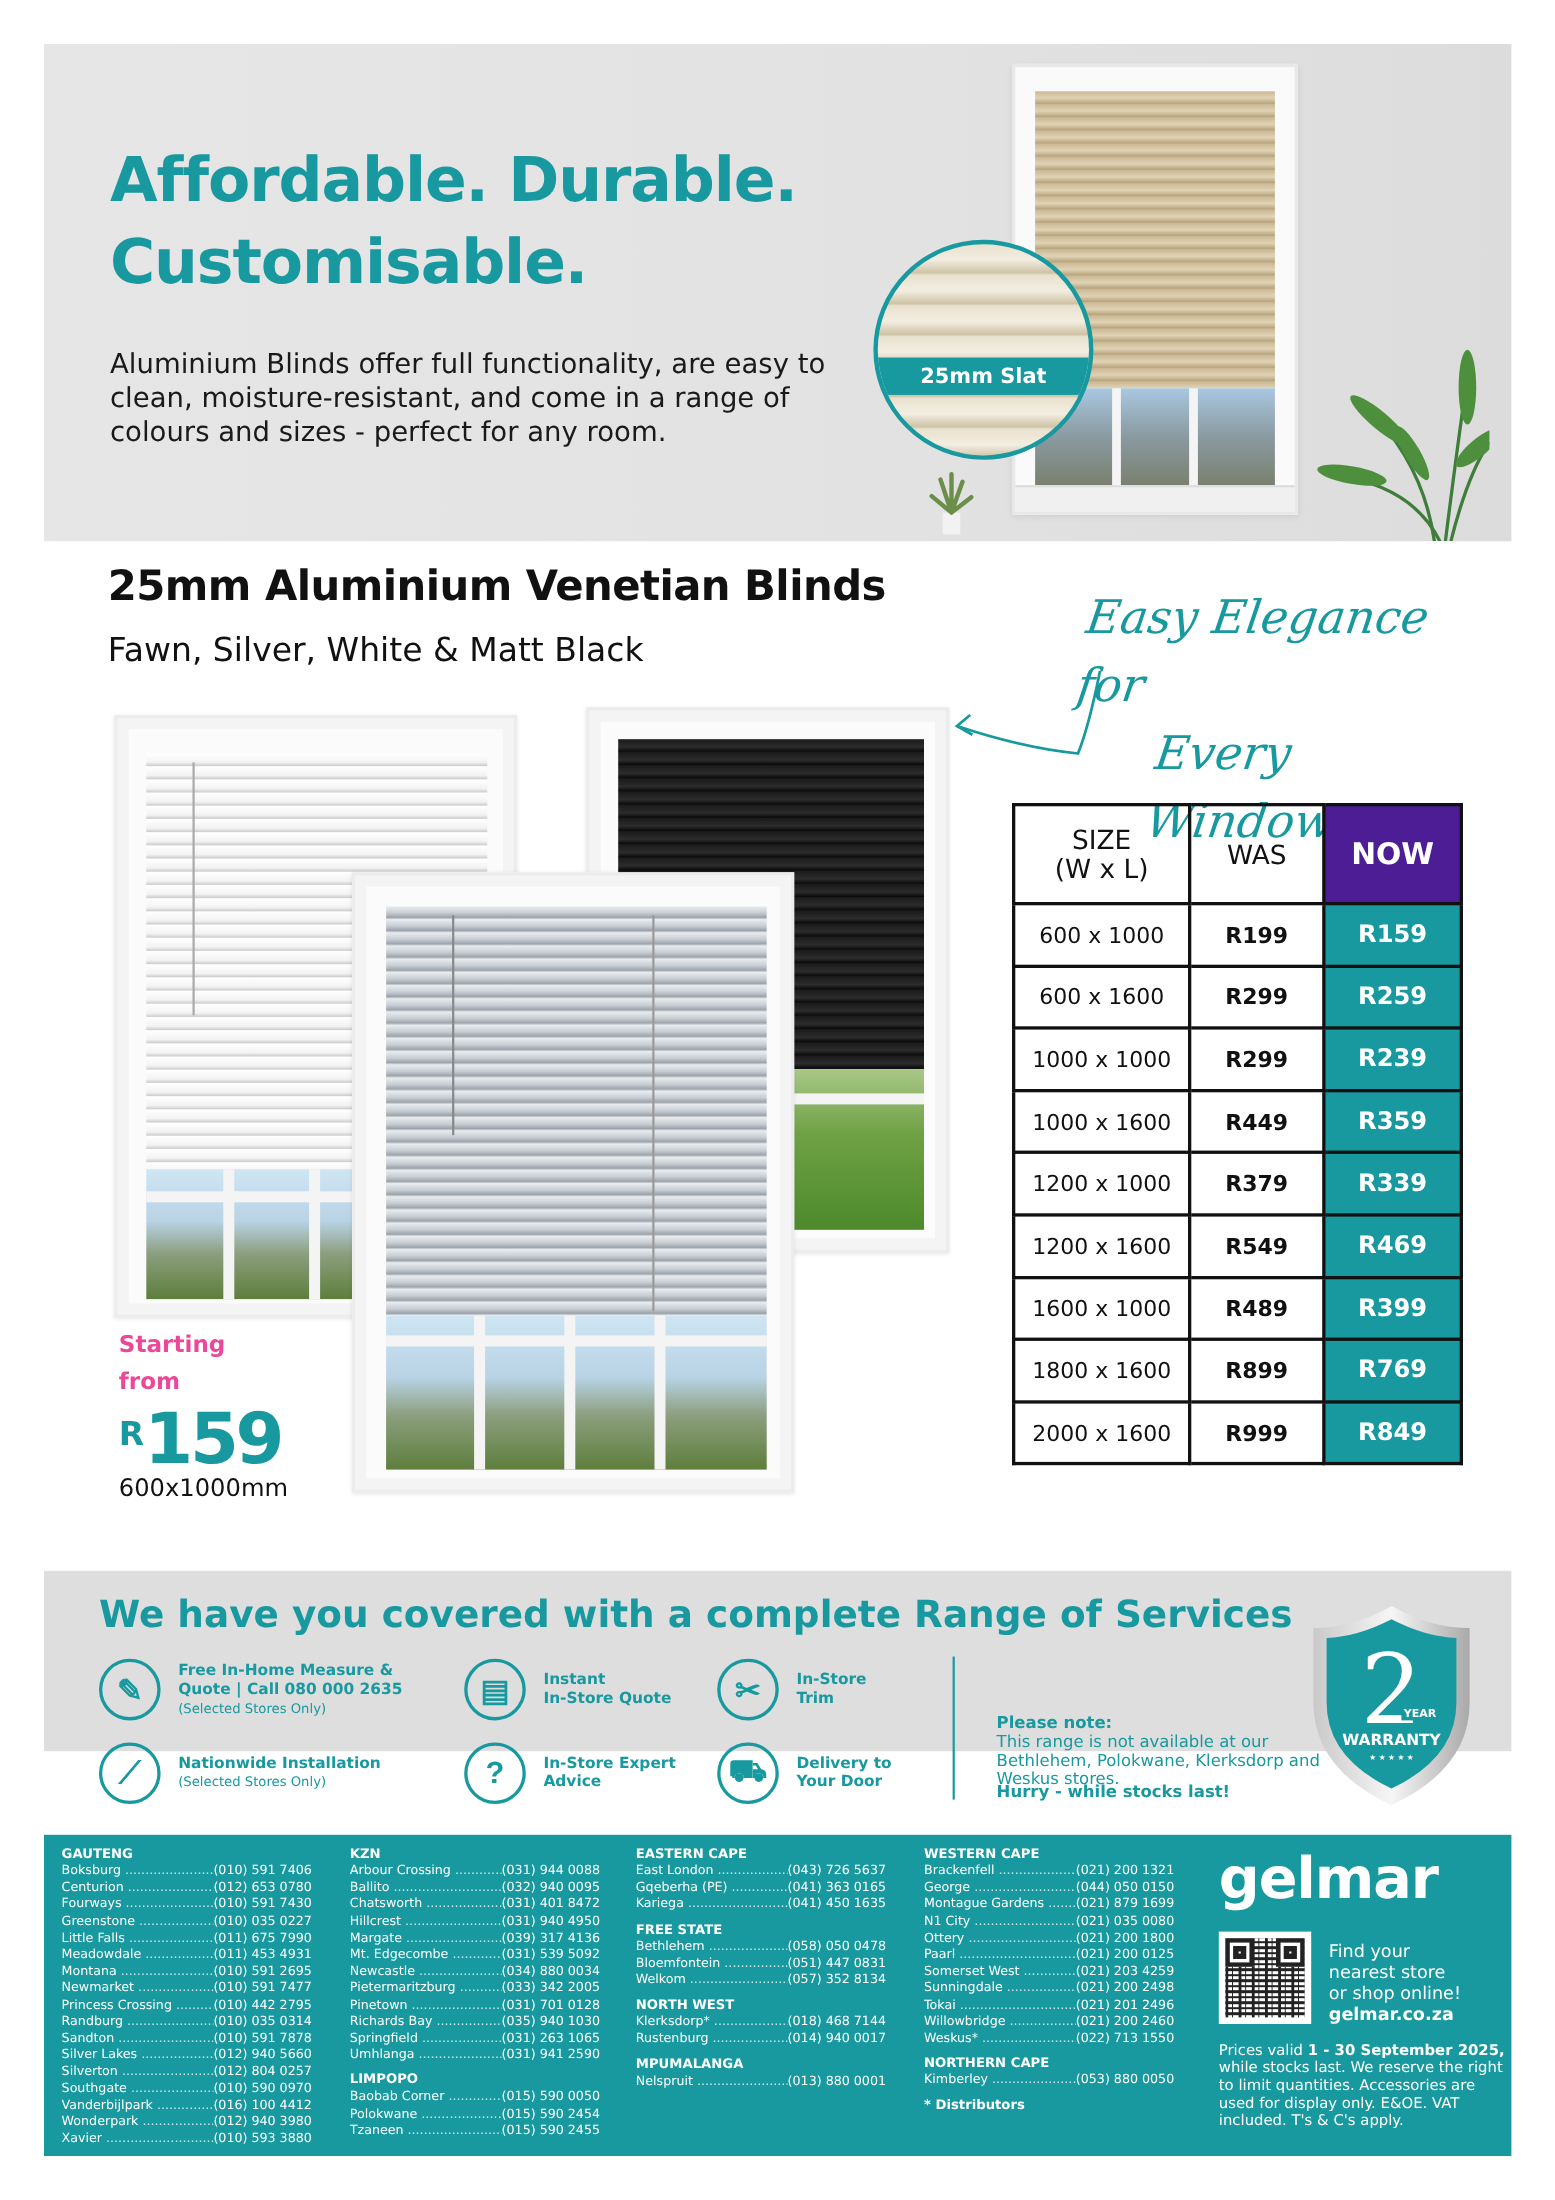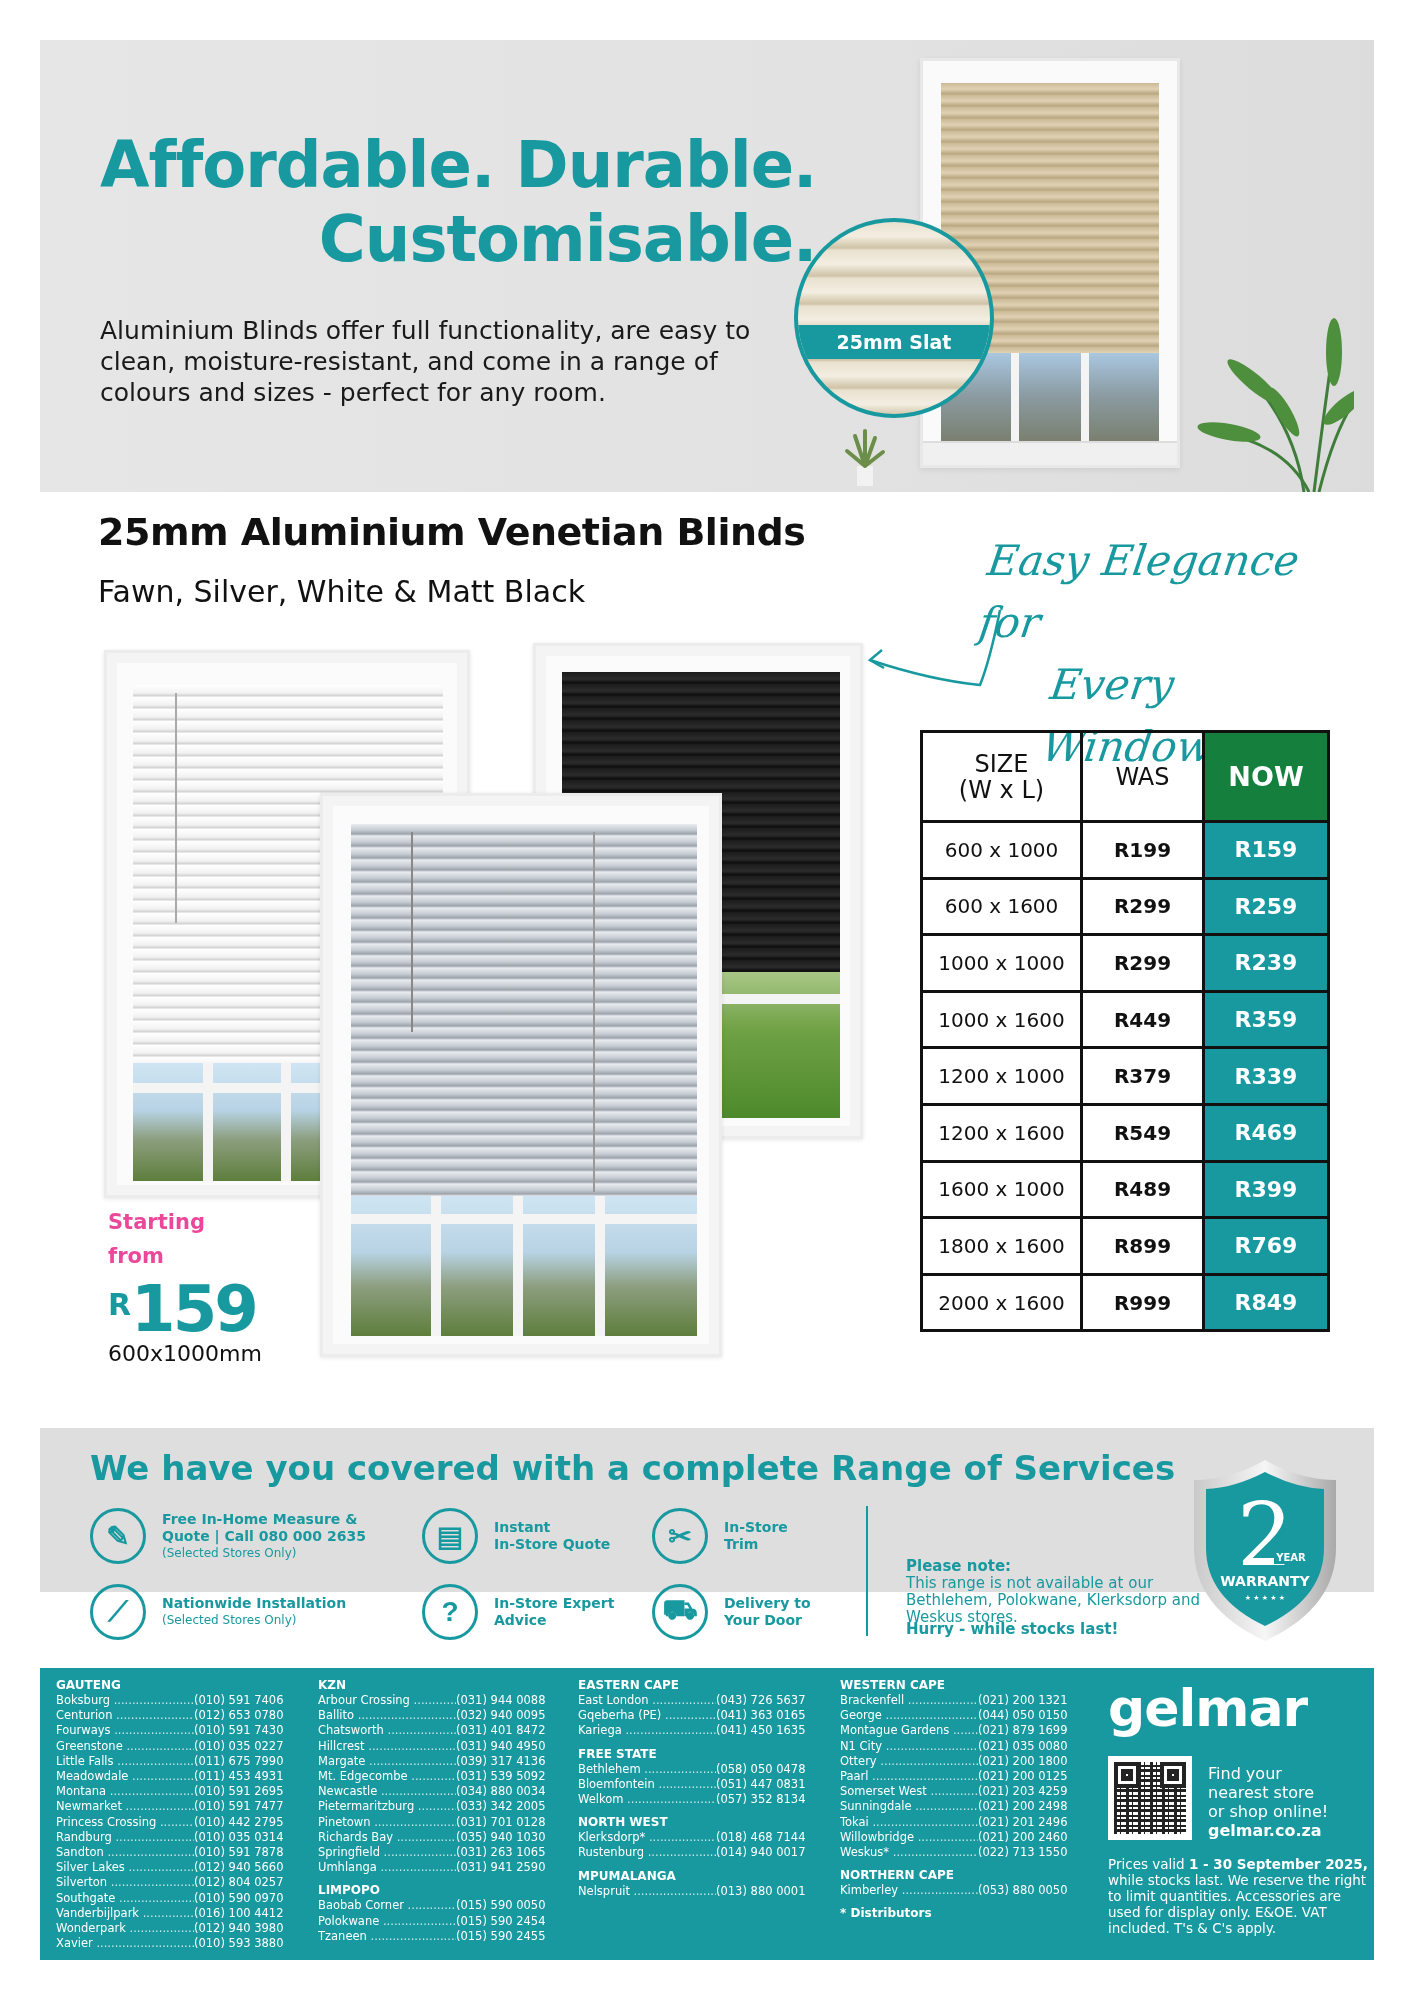--- a/index.html
+++ b/index.html
@@ -1,20 +1,20 @@
 <!DOCTYPE html>
 <html><head>
 <meta charset="utf-8">
 <style>
   * { box-sizing: border-box; margin: 0; padding: 0; }
   body { width: 1414px; height: 2000px; background: #ffffff; font-family: "Liberation Sans", sans-serif; position: relative; overflow: hidden; color: #111; }
 
   
   .hero { position: absolute; left: 40px; top: 40px; width: 1334px; height: 452px; background: linear-gradient(90deg, #e6e6e6 0%, #e2e2e2 60%, #dcdcdc 100%); overflow: hidden; }
-  .hero-title { position: absolute; left: 60px; top: 88px; font-family: "DejaVu Sans", sans-serif; font-weight: bold; font-size: 64px; line-height: 74px; color: #17999f; letter-spacing: -1px; text-align: right; }
+  .hero-title { position: absolute; left: 60px; top: 88px; font-family: "DejaVu Sans", sans-serif; font-weight: bold; font-size: 56px; line-height: 74px; color: #17999f; letter-spacing: -1px; }
   .hero-desc { position: absolute; left: 60px; top: 275px; width: 680px; font-size: 25px; line-height: 31px; color: #1a1a1a; font-family: "DejaVu Sans", sans-serif; }
   .hero-window { position: absolute; left: 880px; top: 18px; width: 260px; height: 410px; background: #fafafa; border: 3px solid #e8e8e8; box-shadow: 0 2px 6px rgba(0,0,0,0.08); }
   .hero-blind { position: absolute; left: 18px; top: 22px; width: 218px; height: 270px; background: repeating-linear-gradient(180deg, #cbb995 0px, #e0d2b4 6px, #b8a57e 11px, #cbb995 12px); }
   .hero-pane { position: absolute; left: 18px; top: 292px; width: 218px; height: 88px; background: linear-gradient(180deg, #a9c7e0 0%, #8a9aa0 50%, #7a8070 100%); }
   .hero-pane::before, .hero-pane::after { content: ""; position: absolute; top: 0; bottom: 0; width: 8px; background: #f4f4f4; }
   .hero-pane::before { left: 70px; }
   .hero-pane::after { left: 140px; }
   .hero-sill { position: absolute; left: 0; right: 0; bottom: 0; height: 24px; background: #f0f0f0; border-top: 2px solid #ddd; }
   .zoom-circle { position: absolute; left: 754px; top: 178px; width: 200px; height: 200px; border-radius: 50%; border: 4px solid #17999f; background: repeating-linear-gradient(180deg, #e9e1cf 0px, #f3eee2 14px, #cfc3a6 26px, #e9e1cf 28px); overflow: hidden; }
   .slat-band { position: absolute; left: 0; right: 0; top: 103px; height: 34px; background: #17999f; color: #fff; font-weight: bold; font-size: 19px; text-align: center; line-height: 34px; font-family: "DejaVu Sans", sans-serif; }
@@ -51,21 +51,21 @@
   .start-label { font-family: "DejaVu Sans", sans-serif; font-size: 21px; line-height: 34px; color: #ec4899; font-weight: bold; }
   .start-price { display: flex; align-items: flex-start; color: #17999f; font-family: "DejaVu Sans", sans-serif; font-weight: bold; margin-top: 4px; }
   .start-price .cur { font-size: 30px; margin-top: 10px; }
   .start-price .amt { font-size: 64px; line-height: 64px; letter-spacing: -3px; }
   .start-size { font-family: "DejaVu Sans", sans-serif; font-size: 22px; color: #111; }
 
   
   .ptable { position: absolute; left: 920px; top: 730px; width: 410px; border-collapse: collapse; font-family: "DejaVu Sans", sans-serif; }
   .ptable th, .ptable td { border: 3px solid #111; text-align: center; }
   .ptable th { height: 90px; font-size: 24px; font-weight: normal; line-height: 26px; text-align: center; }
-  .ptable th.now { background: #15803d; color: #fff; font-weight: bold; font-size: 27px; }
+  .ptable th.now { background: #4c1d95; color: #fff; font-weight: bold; font-size: 27px; }
   .ptable td { height: 56.6px; font-size: 20px; }
   .ptable td.size { width: 160px; }
   .ptable td.was { width: 122px; font-weight: bold; }
   .ptable td.now { background: #17999f; color: #fff; font-weight: bold; font-size: 22px; }
 
   
   .services { position: absolute; left: 40px; top: 1428px; width: 1334px; height: 164px; background: #dedede; }
   .svc-title { position: absolute; left: 50px; top: 20px; font-family: "DejaVu Sans", sans-serif; font-size: 34px; color: #17999f; }
   .svc-title b { font-weight: bold; }
   .svc { position: absolute; display: flex; align-items: center; }

